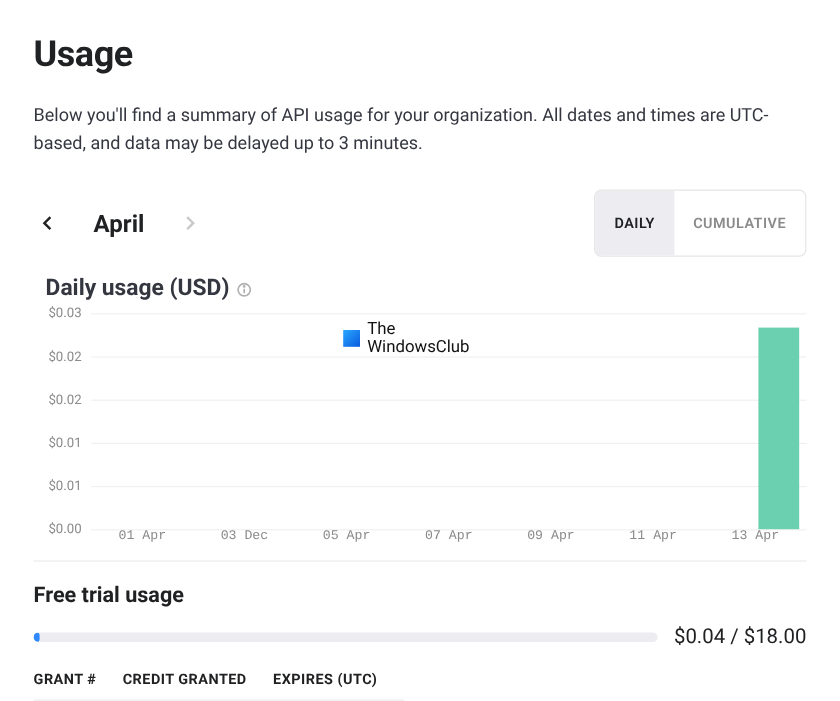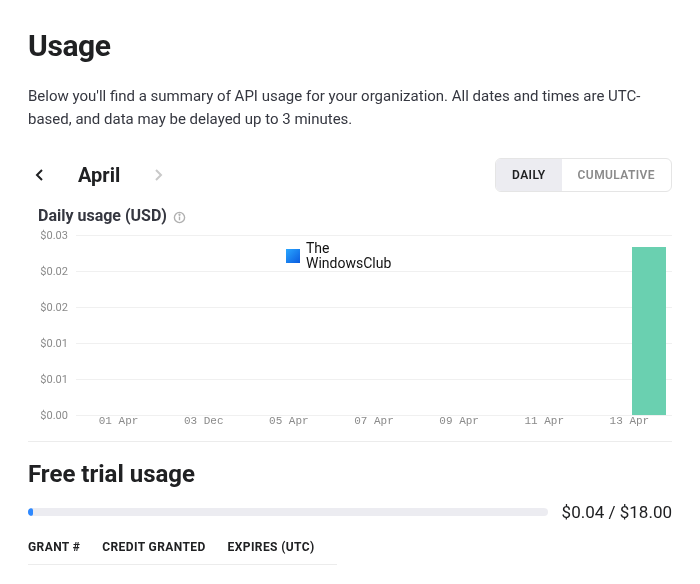--- a/index.html
+++ b/index.html
@@ -12,41 +12,41 @@
   }
   h1 { font-size: 30px; font-weight: 700; letter-spacing: -0.4px; margin-bottom: 22px; }
   .desc { font-size: 15px; color: #353740; line-height: 1.5; margin-bottom: 28px; max-width: 640px; }
   .month-row { display: flex; align-items: center; justify-content: space-between; margin-bottom: 14px; }
   .month-nav { display: flex; align-items: center; gap: 28px; justify-content: center; }
   .nav-btn { width: 22px; height: 22px; display: flex; align-items: center; justify-content: center; cursor: pointer; }
   .nav-btn svg { stroke: #202123; stroke-width: 2; fill: none; }
   .nav-btn.disabled svg { stroke: #c9c9c9; }
   .month-label { font-size: 20px; font-weight: 700; }
   .toggle { display: flex; border: 1px solid #e5e5e5; border-radius: 6px; overflow: hidden; font-size: 12px; font-weight: 600; letter-spacing: 0.4px; }
-  .toggle div { padding: 9px 16px; cursor: pointer; color: #8a8a8a; }
+  .toggle div { padding: 20px 16px; cursor: pointer; color: #8a8a8a; }
   .toggle div.active { background: #ececf1; color: #202123; }
   .chart-title-row { display: flex; align-items: center; gap: 6px; margin-bottom: 10px; margin-left: 10px;}
-  .chart-title { font-size: 16px; font-weight: 700; color: #353740; }
+  .chart-title { font-size: 19px; font-weight: 700; color: #353740; }
   .info-icon { width: 13px; height: 13px; }
   .info-icon svg { stroke: #b0b0b0; fill: none; stroke-width: 1.5; }
   .chart-wrap { position: relative; height: 200px; }
   .y-axis { position: absolute; left: 0; top: 0; bottom: 20px; width: 48px; }
   .y-tick { position: absolute; right: 8px; font-size: 11px; color: #8a8a8a; transform: translateY(-50%); }
   .plot { position: absolute; left: 48px; right: 0; top: 0; bottom: 20px; }
   .gridline { position: absolute; left: 0; right: 0; height: 1px; background: #f0f0f0; }
   .bars { position: absolute; left: 0; right: 0; top: 0; bottom: 0; display:flex; align-items: flex-end;}
   .bar-slot { flex:1; display:flex; justify-content:center; align-items:flex-end; height:100%;}
   .bar { width: 34px; background: #6ad0b0; }
   .x-axis { position:absolute; left:48px; right:0; bottom:0; height:20px; display:flex;font-family:Liberation Mono, monospace;}
   .x-tick { flex:1; text-align:center; font-size:11px; color:#8a8a8a;}
   .watermark { position:absolute; left:210px; top:6px; display:flex; align-items:center; gap:6px;}
   .wm-sq { width:14px; height:14px; background: linear-gradient(135deg,#2aa7ff 0%,#0a5bdf 100%);}
   .wm-text { font-size:14px; line-height:1.1; color:#111;}
   .divider { border:0; border-top:1px solid #ececec; margin: 6px 0 18px; }
-  h2.ft { font-size:24px; font-weight:700; margin-bottom:14px;}
+  h2.ft { font-size:18px; font-weight:700; margin-bottom:14px;}
   .progress-row { display:flex; align-items:center; gap:14px; margin-bottom:18px;}
   .progress-bar { flex:1; height:8px; background:#ececf1; border-radius:4px; position:relative; overflow:hidden;}
   .progress-fill { position:absolute; left:0; top:0; bottom:0; background:#2e89ff; border-radius:4px;}
   .progress-label { font-size:17px; color:#202123; white-space:nowrap;}
   table.grants { border-collapse:collapse; font-size:14px;}
   table.grants th { text-align:left; font-size:12px; font-weight:700; letter-spacing:0.4px; color:#202123; padding: 0 22px 10px 0; border-bottom:1px solid #ececec;}
 </style>
 </head>
 <body>
 

